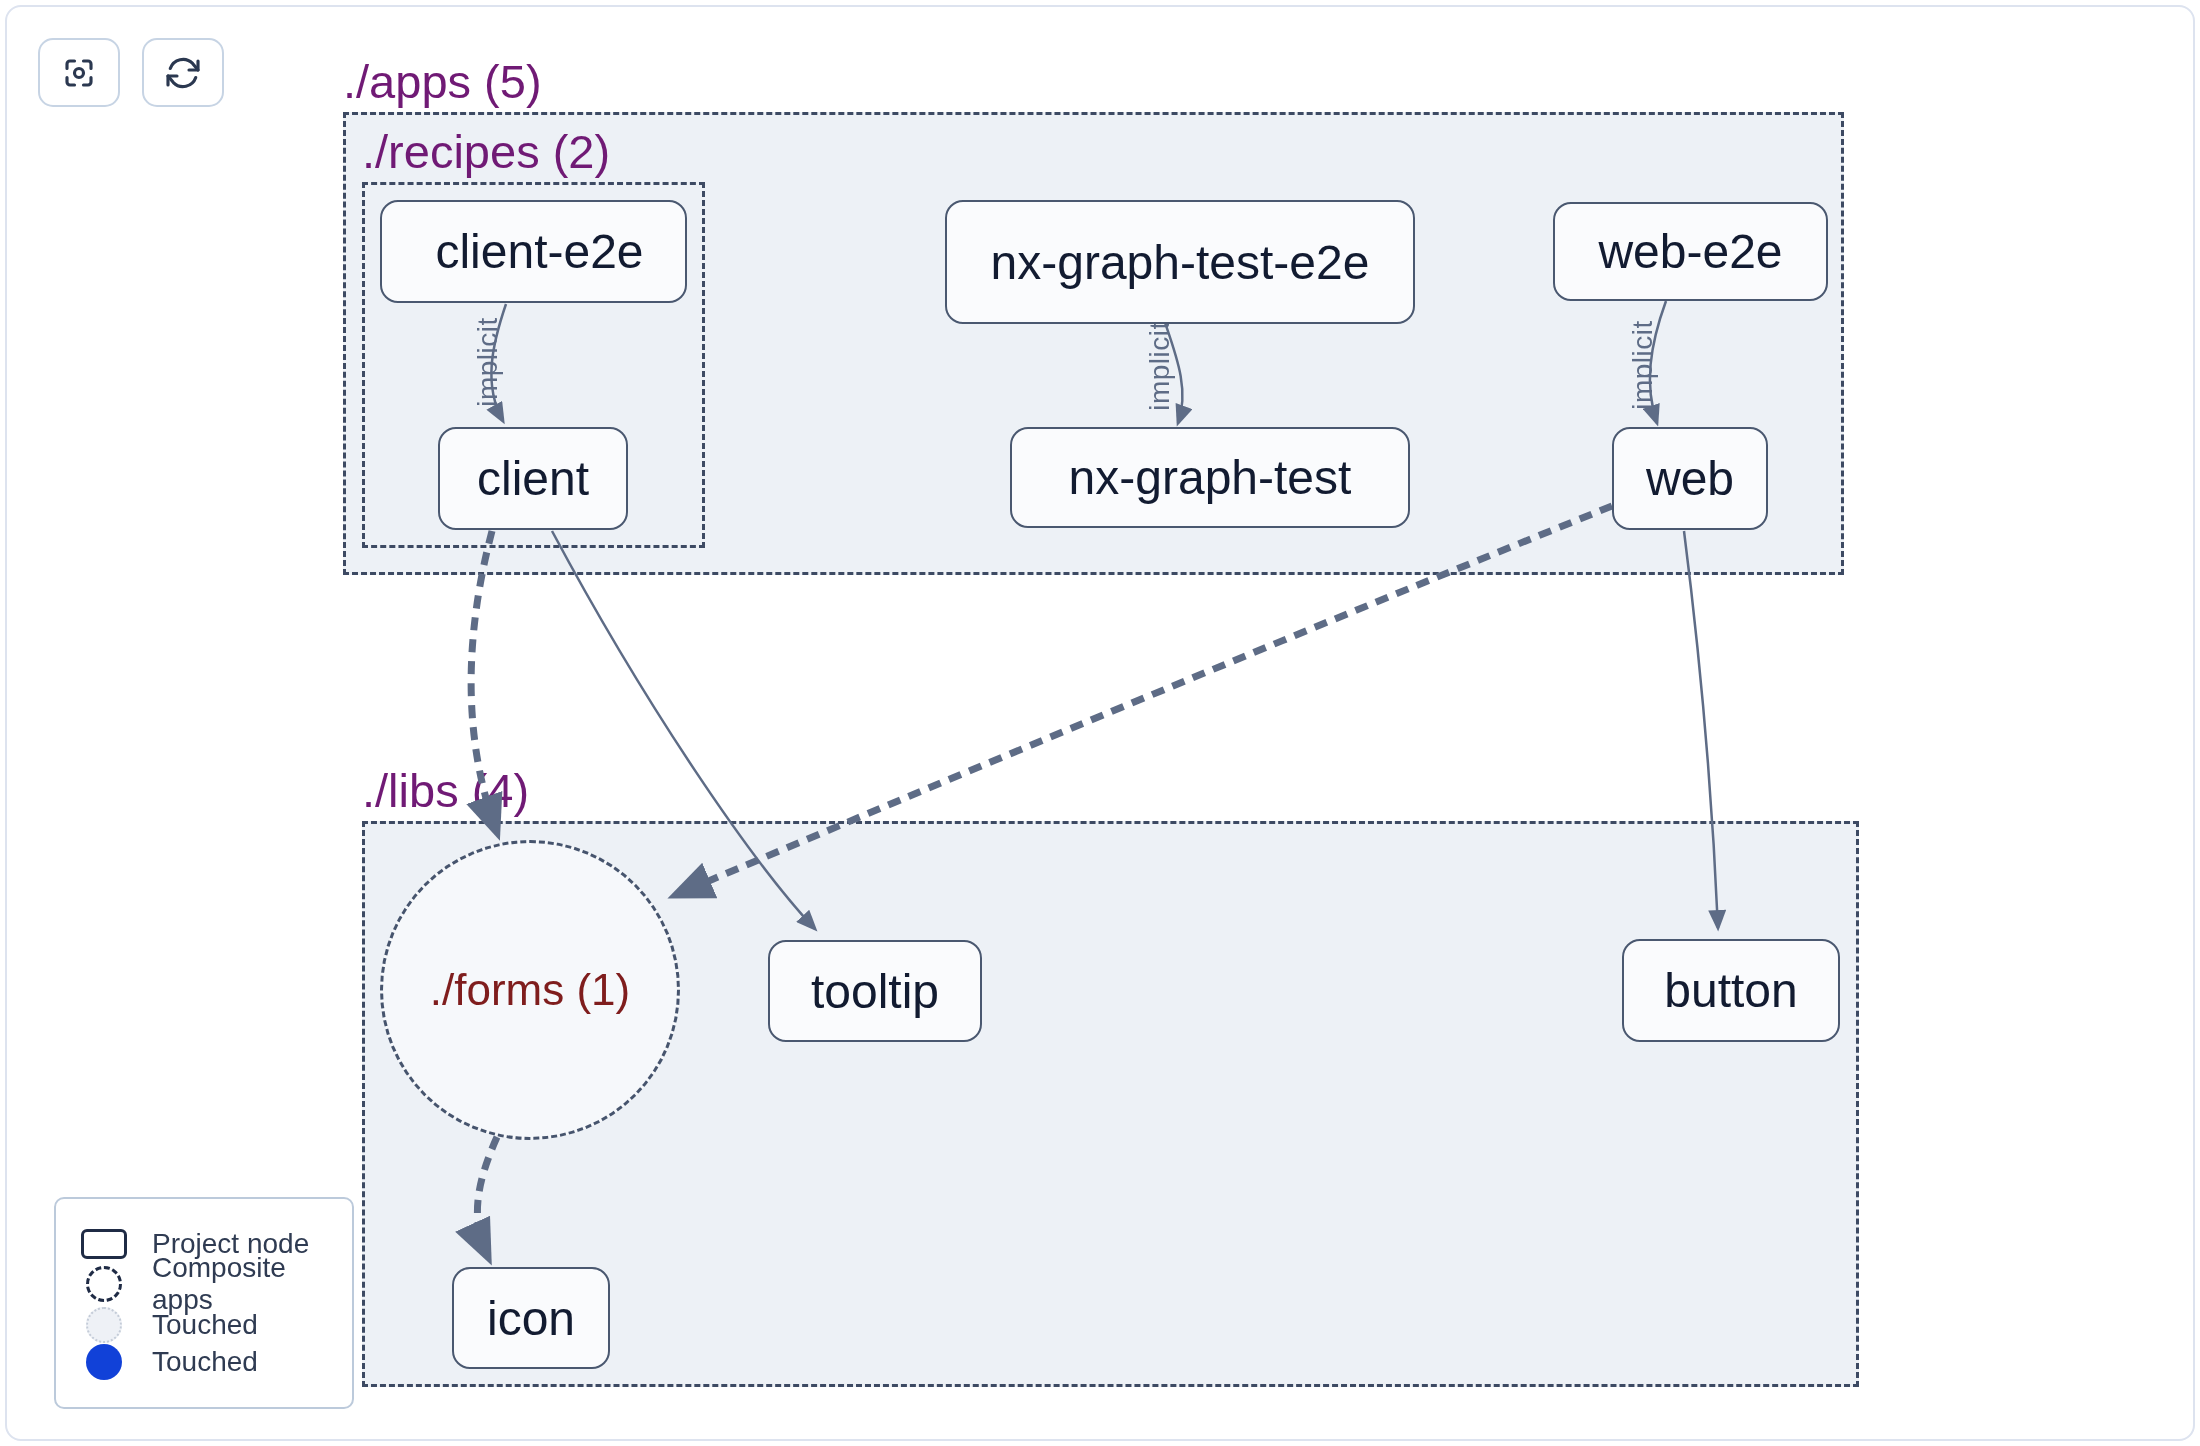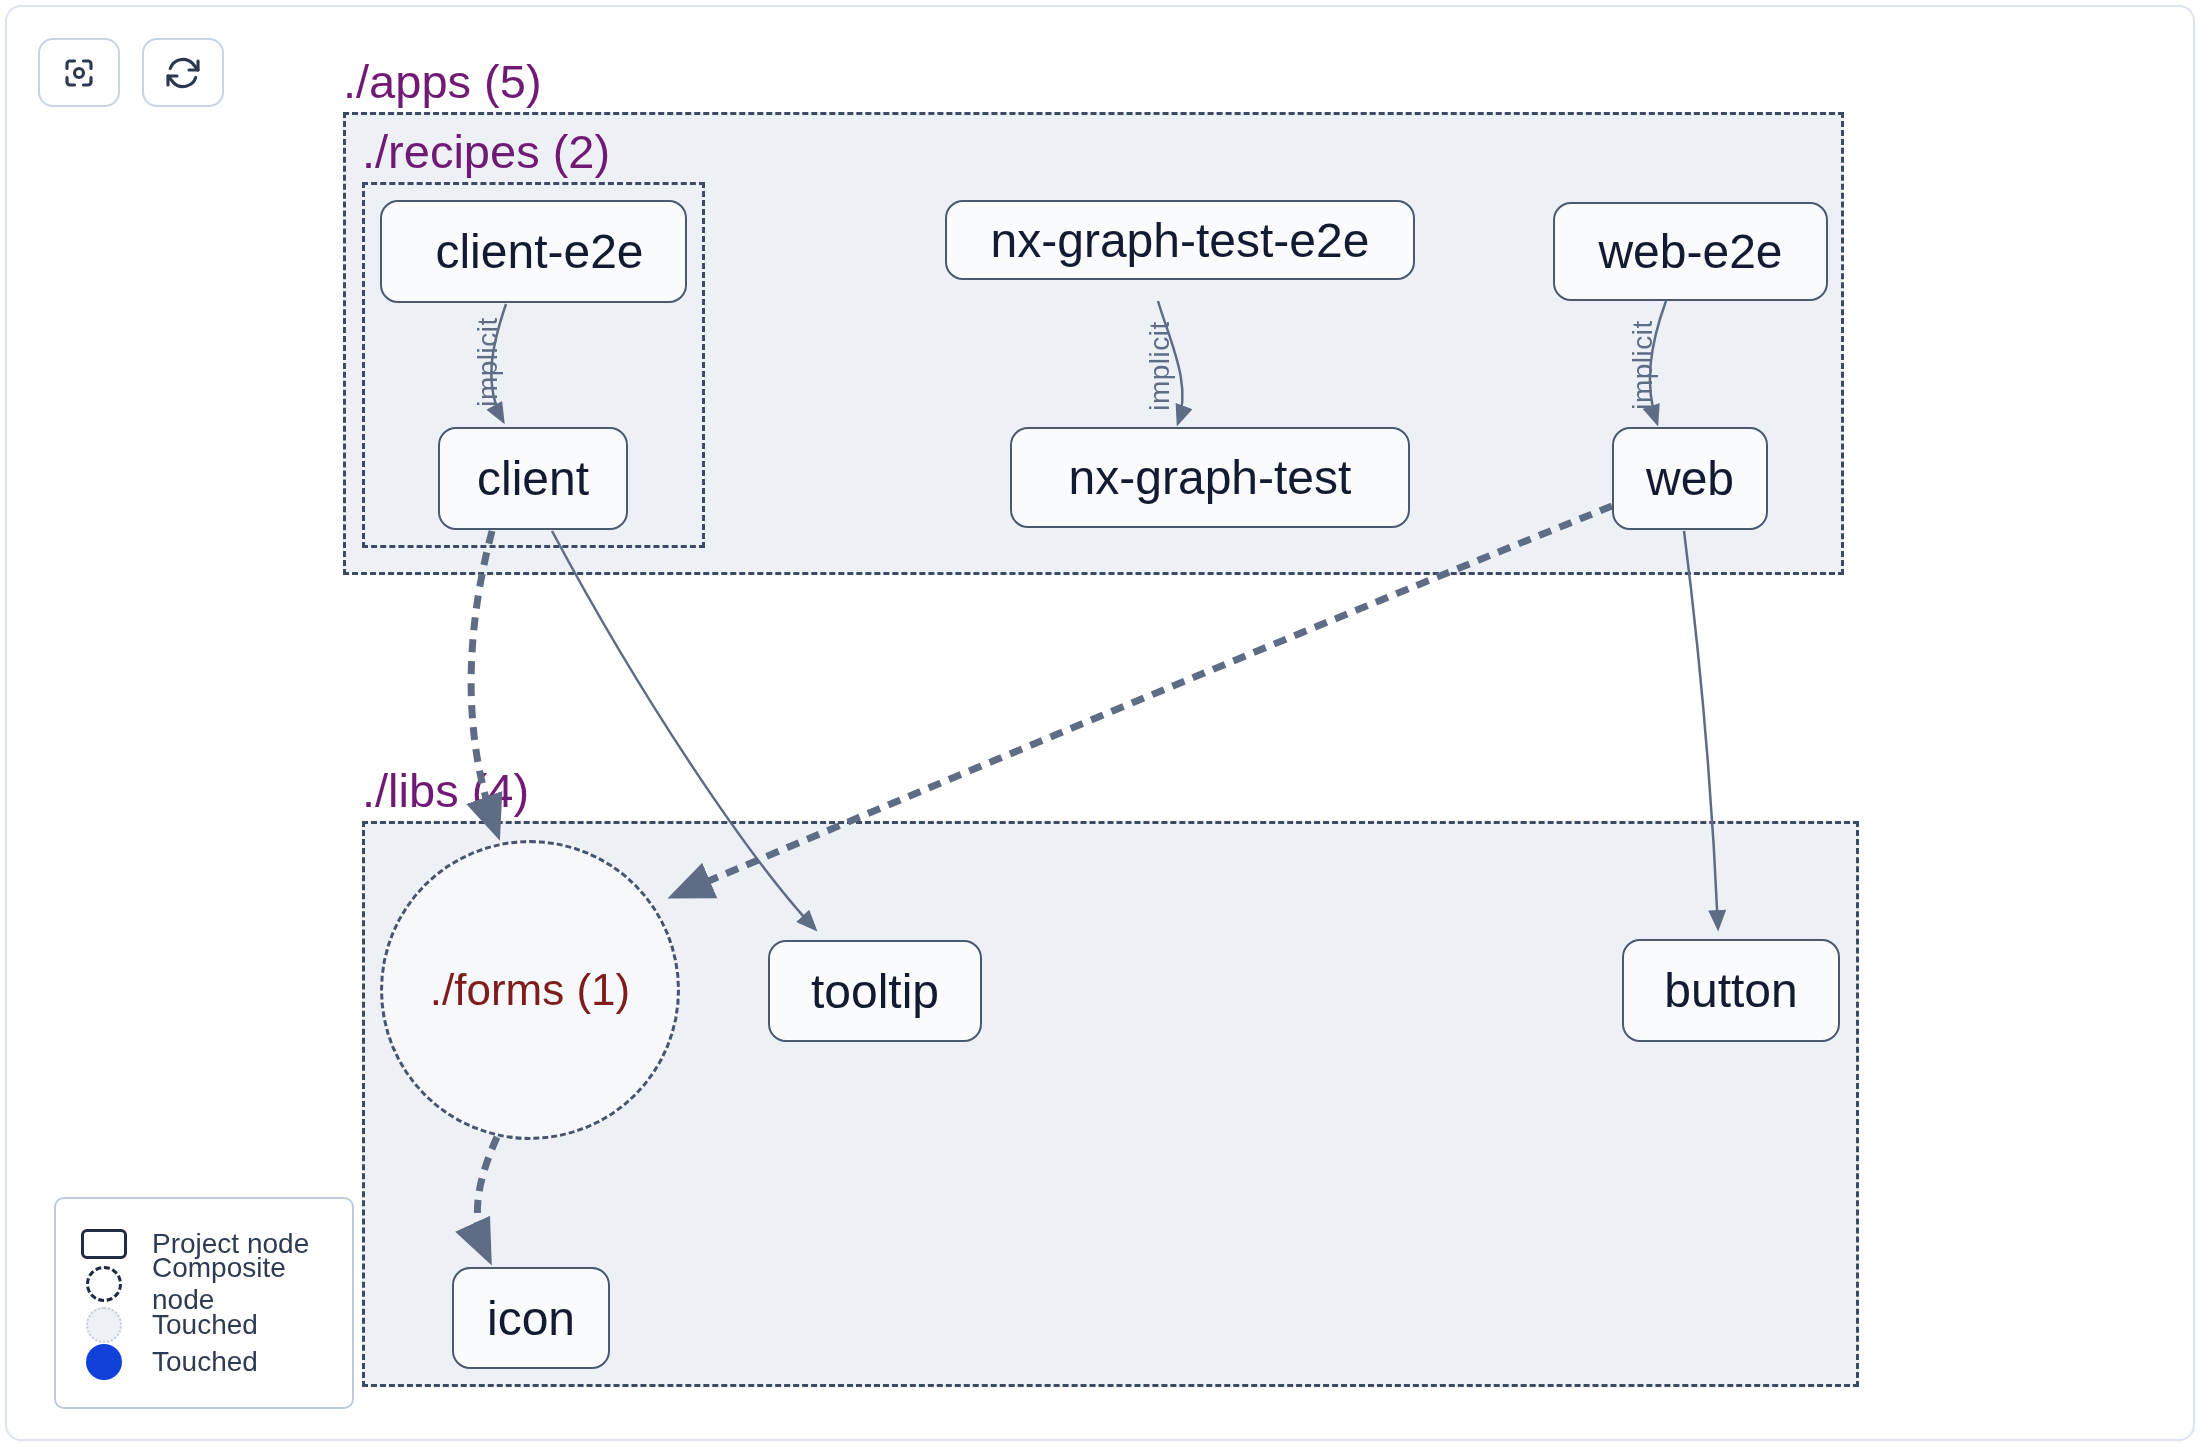--- a/index.html
+++ b/index.html
@@ -99,21 +99,21 @@
   <div class="edge-label" style="left:488px;top:362px;">implicit</div>
   <div class="edge-label" style="left:1160px;top:366px;">implicit</div>
   <div class="edge-label" style="left:1643px;top:365px;">implicit</div>
 
   <div class="pnode" style="left:380px;top:200px;width:307px;height:103px;padding-left:12px;">
     <span>client-e2e</span>
   </div>
   <div class="pnode" style="left:438px;top:427px;width:190px;height:103px;">
     <span>client</span>
   </div>
-  <div class="pnode" style="left:945px;top:200px;width:470px;height:80px;">
+  <div class="pnode" style="left:945px;top:200px;width:470px;height:124px;">
     <span>nx-graph-test-e2e</span>
   </div>
   <div class="pnode" style="left:1010px;top:427px;width:400px;height:101px;">
     <span>nx-graph-test</span>
   </div>
   <div class="pnode" style="left:1553px;top:202px;width:275px;height:99px;">
     <span>web-e2e</span>
   </div>
   <div class="pnode" style="left:1612px;top:427px;width:156px;height:103px;">
     <span>web</span>
@@ -136,21 +136,21 @@
     <div class="legend-row">
       <div class="legend-sym">
           <div class="sym-rect"></div>
         </div>
       <div class="legend-label">Project node</div>
     </div>
     <div class="legend-row">
       <div class="legend-sym">
           <div class="sym-dashed-circle"></div>
         </div>
-      <div class="legend-label">Composite node</div>
+      <div class="legend-label">Composite apps</div>
     </div>
     <div class="legend-row">
       <div class="legend-sym">
           <div class="sym-affected"></div>
         </div>
       <div class="legend-label">Touched</div>
     </div>
     <div class="legend-row">
       <div class="legend-sym">
           <div class="sym-touched" id="touched-dot" style="background: rgb(17, 65, 216);"></div>

